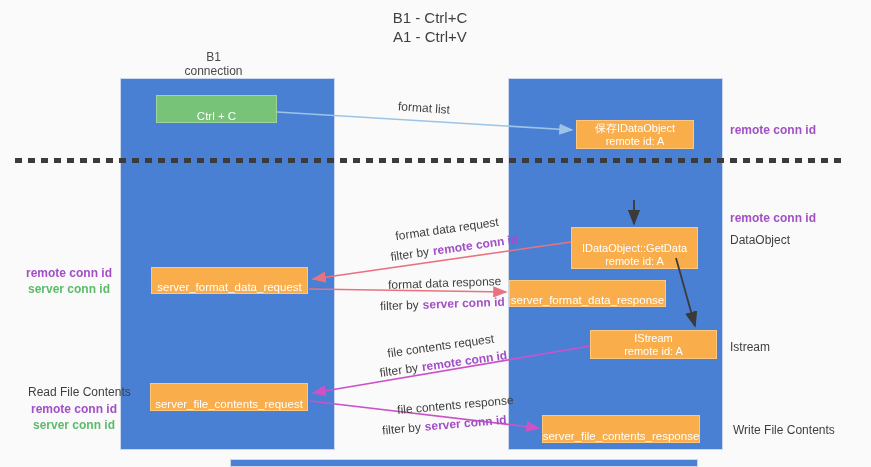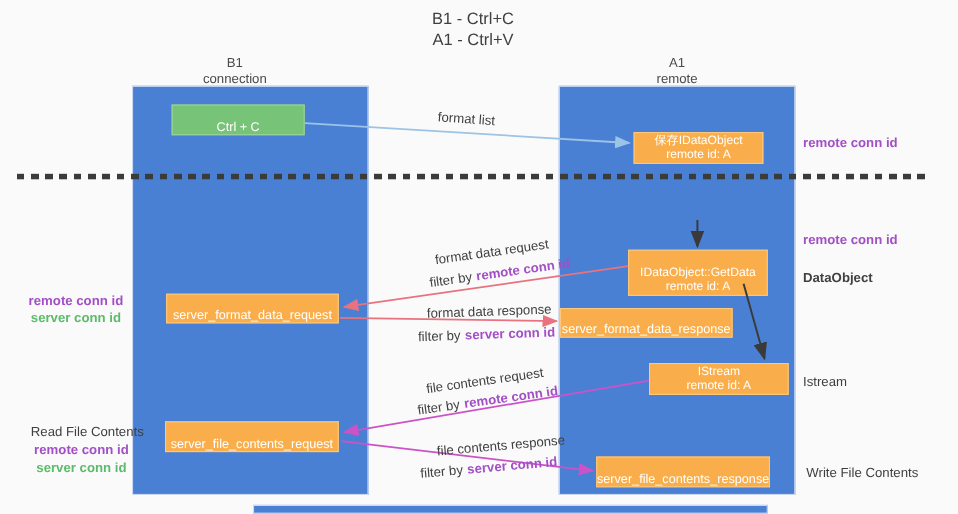--- a/index.html
+++ b/index.html
@@ -49,24 +49,20 @@
 <div class="canvas">
 
   <div class="title">
     <div>B1 - Ctrl+C</div>
     <div>A1 - Ctrl+V</div>
   </div>
 
   <div class="col-header left">
     <div>B1</div>
     <div>connection</div>
-  </div>
-  <div class="col-header right">
-    <div>A1</div>
-    <div>remote</div>
   </div>
 
   <div class="col left"></div>
   <div class="col right"></div>
 
   <div class="dashline"></div>
 
   <div class="box green" style="left:156px;top:95px;width:121px;height:28px;">
     <div class="single">Ctrl + C</div>
   </div>
@@ -144,21 +140,21 @@
     <span class="pre">filter by</span><span class="bold-purple">remote conn id</span>
   </div>
 
   <div class="arrow-label" style="left:397px;top:398px;transform:rotate(-5deg);">file contents response</div>
   <div class="arrow-label" style="left:382px;top:418px;transform:rotate(-5deg);">
     <span class="pre">filter by</span><span class="bold-purple">server conn id</span>
   </div>
 
   <div class="side-label bold-purple" style="left:730px;top:123px;">remote conn id</div>
   <div class="side-label bold-purple" style="left:730px;top:211px;">remote conn id</div>
-  <div class="side-label" style="left:730px;top:245px;font-weight:bold;">DataObject</div>
+  <div class="side-label" style="left:730px;top:233px;">DataObject</div>
   <div class="side-label" style="left:730px;top:340px;">Istream</div>
   <div class="side-label" style="left:733px;top:423px;">Write File Contents</div>
 
   <div class="side-label bold-purple" style="left:26px;top:266px;">remote conn id</div>
   <div class="side-label bold-green" style="left:28px;top:282px;">server conn id</div>
   <div class="side-label" style="left:28px;top:385px;">Read File Contents</div>
   <div class="side-label bold-purple" style="left:31px;top:402px;">remote conn id</div>
   <div class="side-label bold-green" style="left:33px;top:418px;">server conn id</div>
 
   <div class="bottom-strip"></div>

